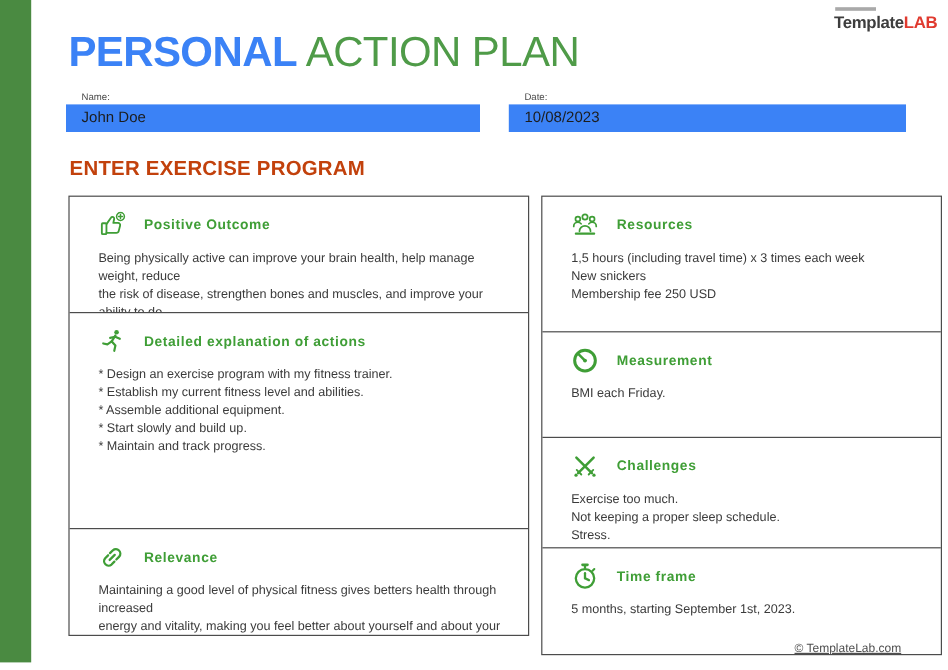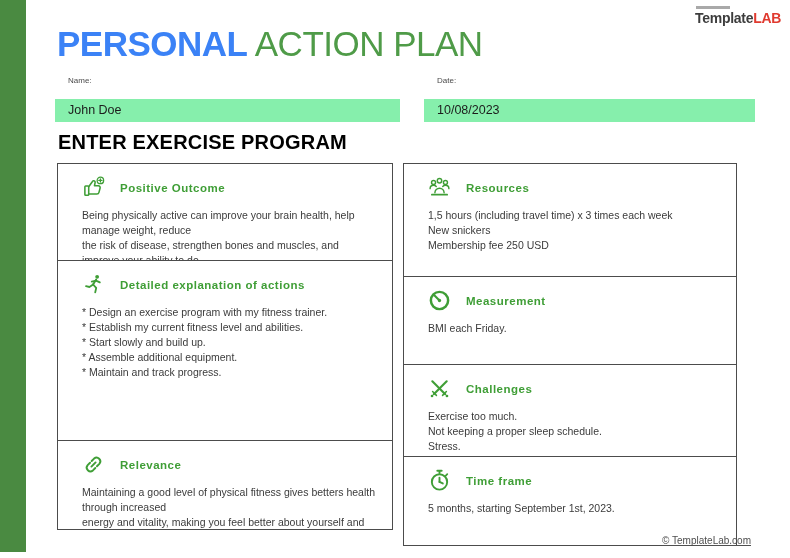--- a/index.html
+++ b/index.html
@@ -21,32 +21,32 @@
 
   
   .title{position:absolute;left:57px;top:24px;font-size:35px;letter-spacing:-0.5px;white-space:nowrap;}
   .title-part1{font-weight:800;color:#3b82f6;}
   .title-part2{font-weight:400;color:#4f9b48;}
 
   
   .field-label{position:absolute;font-size:8px;color:#4a4a4a;}
   .name-label{left:68px;top:76px;}
   .date-label{left:437px;top:76px;}
-  .field-bar{position:absolute;top:99px;height:23px;background:#86efac;box-sizing:border-box;}
+  .field-bar{position:absolute;top:87px;height:23px;background:#3b82f6;box-sizing:border-box;}
   .name-bar{left:55px;width:345px;}
   .date-bar{left:424px;width:331px;}
   .field-value{font-size:12.5px;color:#1c1c1c;line-height:23px;padding-left:13px;}
 
   
-  .section-title{position:absolute;left:58px;top:131px;font-size:20px;font-weight:700;color:#000000;letter-spacing:0.2px;}
+  .section-title{position:absolute;left:58px;top:131px;font-size:17px;font-weight:700;color:#c2410c;letter-spacing:0.2px;}
 
   
   .tables{position:absolute;left:57px;top:163px;display:flex;gap:10px;align-items:flex-start;}
   .col{border:1px solid #4c4c4c;box-sizing:border-box;background:#ffffff;}
-  .col-left{width:336px;}
+  .col-left{width:384px;}
   .col-right{width:334px;}
   .cell{box-sizing:border-box;padding:12px 16px 0 24px;overflow:hidden;}
   .cell + .cell{border-top:1px solid #4c4c4c;}
   .col-left .cell:nth-child(1){height:96px;}
   .col-left .cell:nth-child(2){height:180px;}
   .col-left .cell:nth-child(3){height:89px;}
   .col-right .cell:nth-child(1){height:96px;}
   .col-right .cell:nth-child(2){height:88px;margin-top:16px;}
   .col-right .cell:nth-child(3){height:92px;}
   .col-right .cell:nth-child(4){height:89px;}
@@ -157,22 +157,22 @@
         <div class="cell">
     <div class="cell-header">
       <svg class="cell-icon">
               <use href="#runner-icon" xlink:href="#runner-icon"></use>
             </svg>
       <div class="cell-title">Detailed explanation of actions</div>
     </div>
     <div class="cell-body">
             <div class="cell-line">* Design an exercise program with my fitness trainer.</div>
             <div class="cell-line">* Establish my current fitness level and abilities.</div>
+            <div class="cell-line">* Assemble additional equipment.</div>
             <div class="cell-line">* Start slowly and build up.</div>
-            <div class="cell-line">* Assemble additional equipment.</div>
             <div class="cell-line">* Maintain and track progress.</div>
           </div>
   </div>
         <div class="cell">
     <div class="cell-header">
       <svg class="cell-icon">
               <use href="#chain-link-icon" xlink:href="#chain-link-icon"></use>
             </svg>
       <div class="cell-title">Relevance</div>
     </div>

